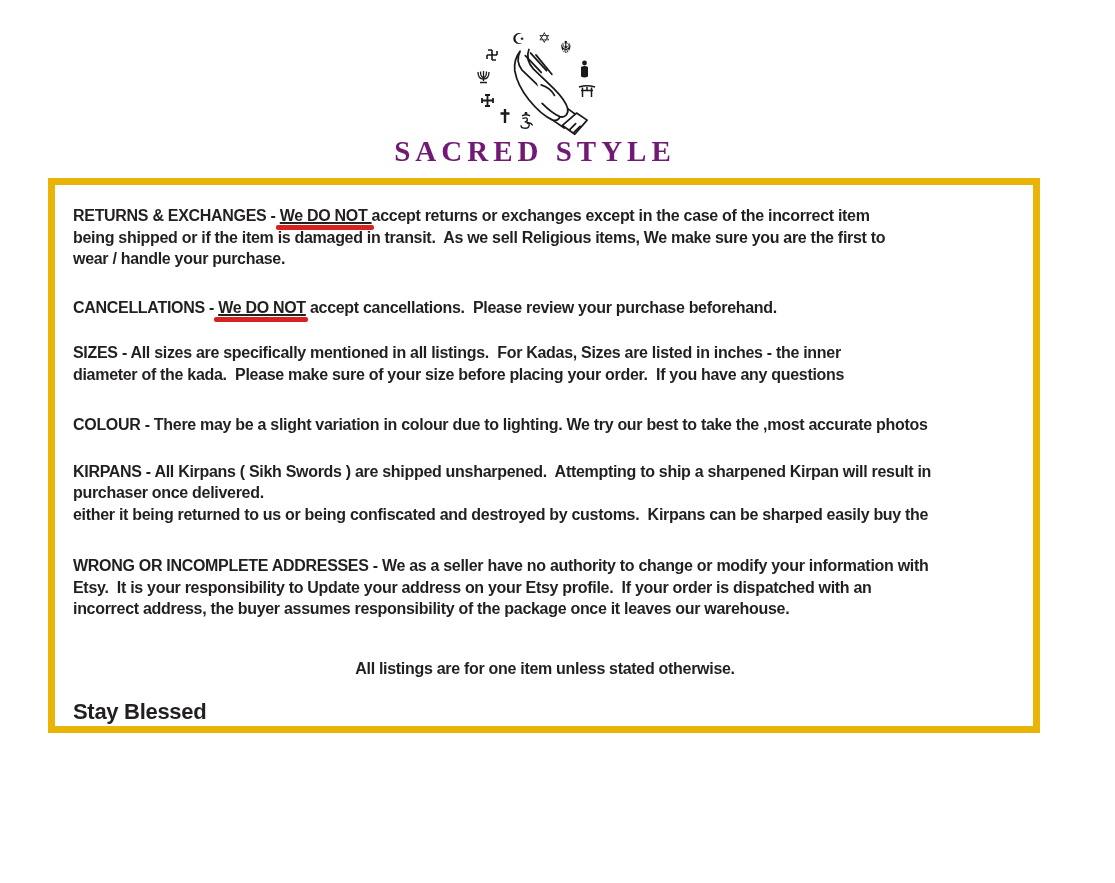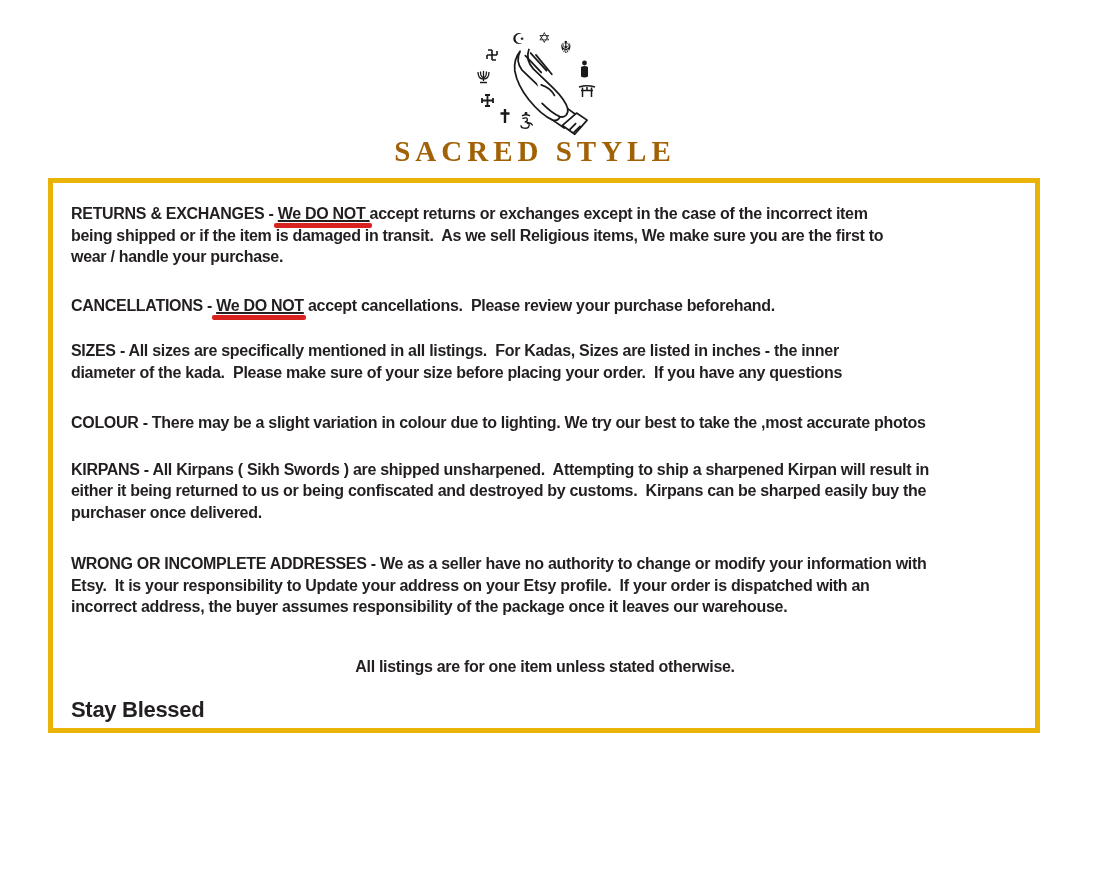--- a/index.html
+++ b/index.html
@@ -16,25 +16,25 @@
   .s-menorah{left:15px;top:44px;}
   .s-buddha{left:119px;top:36px;}
   .s-maltese{left:20px;top:69px;}
   .s-torii{left:118px;top:60px;}
   .s-cross{left:39px;top:84px;}
   .s-om{left:57px;top:88px;}
   .hands{position:absolute;left:30px;top:22px;}
 
   .brand{position:absolute;left:0;top:135px;width:1070px;text-align:center;
          font-family:"Liberation Serif","DejaVu Serif",serif;font-size:29px;font-weight:600;
-         letter-spacing:5px;color:#a16207;}
+         letter-spacing:5px;color:#701a75;}
 
   
   .policy-box{position:absolute;left:48px;top:178px;width:992px;height:555px;
-              border:5px solid #eab308;box-sizing:border-box;padding:20px 16px 0 18px;
+              border:7px solid #eab308;box-sizing:border-box;padding:20px 16px 0 18px;
               font-weight:bold;font-size:16px;line-height:21.5px;letter-spacing:-0.3px;
               color:#231f20;overflow:hidden;}
   .para{margin:0;}
   .line{display:block;white-space:pre;}
   .p-cancel{margin-top:27px;}
   .p-sizes{margin-top:24px;}
   .p-colour{margin-top:29px;}
   .p-kirpans{margin-top:25px;}
   .p-addresses{margin-top:30px;}
   .p-listings{margin-top:38px;text-align:center;}
@@ -146,22 +146,22 @@
       <span class="line">SIZES - All sizes are specifically mentioned in all listings.  For Kadas, Sizes are listed in inches - the inner</span>
       <span class="line">diameter of the kada.  Please make sure of your size before placing your order.  If you have any questions</span>
     </p>
 
     <p class="para p-colour">
       <span class="line">COLOUR - There may be a slight variation in colour due to lighting. We try our best to take the ,most accurate photos</span>
     </p>
 
     <p class="para p-kirpans">
       <span class="line">KIRPANS - All Kirpans ( Sikh Swords ) are shipped unsharpened.  Attempting to ship a sharpened Kirpan will result in</span>
+      <span class="line">purchaser once delivered.</span>
       <span class="line">either it being returned to us or being confiscated and destroyed by customs.  Kirpans can be sharped easily buy the</span>
-      <span class="line">purchaser once delivered.</span>
     </p>
 
     <p class="para p-addresses">
       <span class="line">WRONG OR INCOMPLETE ADDRESSES - We as a seller have no authority to change or modify your information with</span>
       <span class="line">Etsy.  It is your responsibility to Update your address on your Etsy profile.  If your order is dispatched with an</span>
       <span class="line">incorrect address, the buyer assumes responsibility of the package once it leaves our warehouse.</span>
     </p>
 
     <p class="para p-listings">
       <span class="line">All listings are for one item unless stated otherwise.</span>

